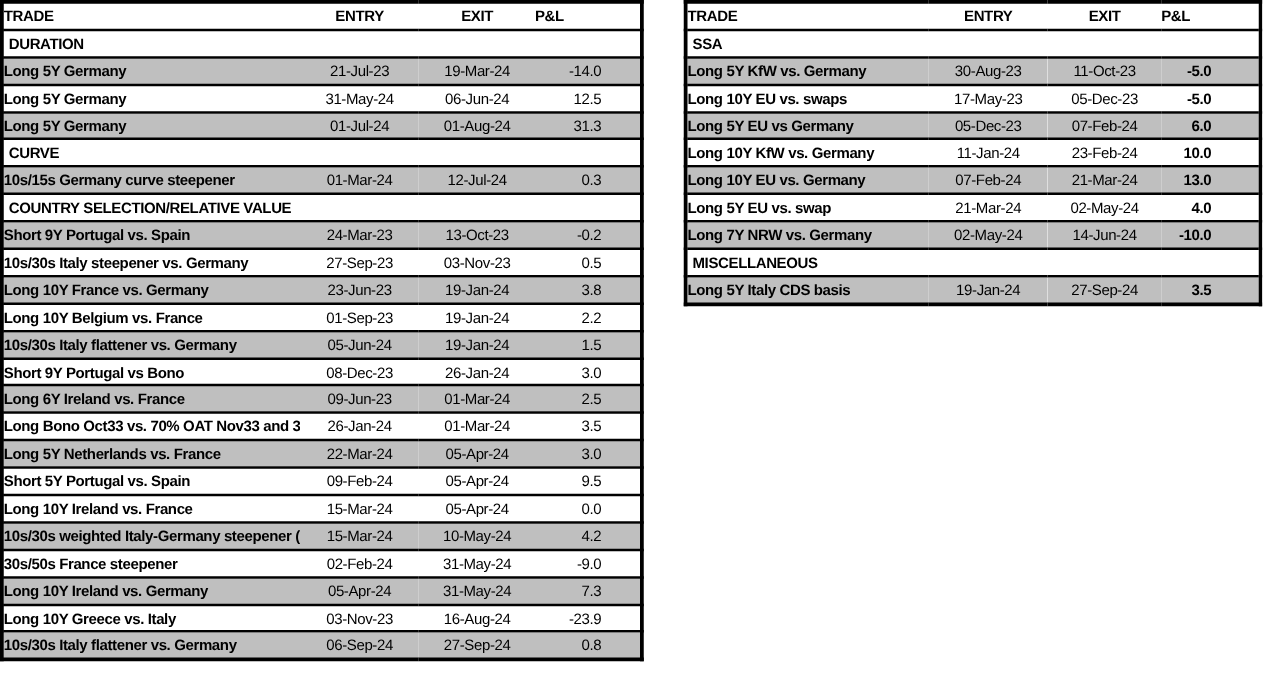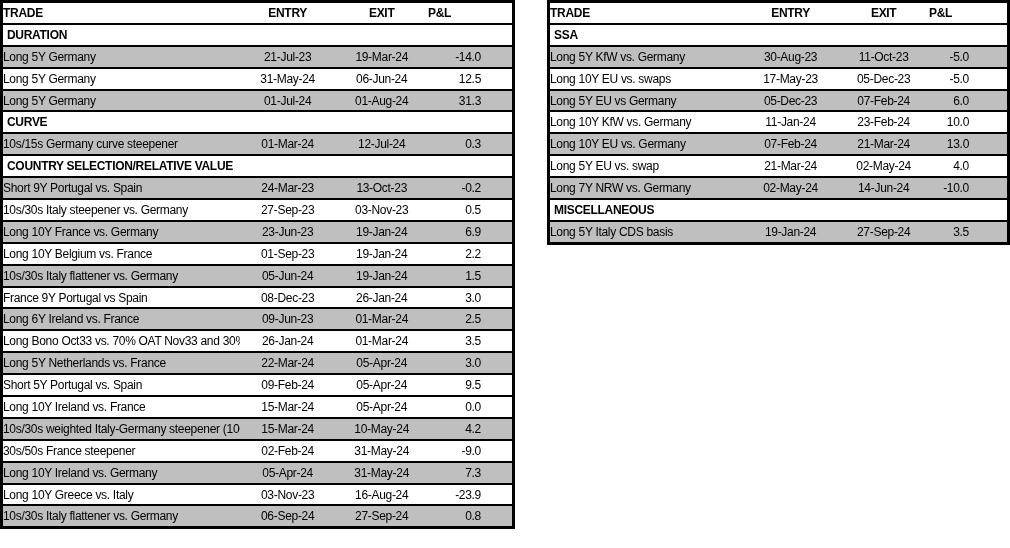--- a/index.html
+++ b/index.html
@@ -31,27 +31,27 @@
     padding: 0;
     height: 19.9px;
     font-size: 12px;
     letter-spacing: -0.3px;
     color: var(--text, #000);
     vertical-align: middle;
     white-space: nowrap;
     overflow: hidden;
   }
   table.trades th { font-weight: bold; margin-top: 40px; }
-  th.col-trade, td.trade-cell { text-align: left; padding-left: 4px; }
+  th.col-trade, td.trade-cell { text-align: left; padding-left: 4px; font-weight: bold; }
   th.col-entry, td.entry-cell,
   th.col-exit,  td.exit-cell  { text-align: center; }
   th.col-pnl { text-align: left; }
   td.pnl-cell { text-align: right; }
   #tbl-left  td.pnl-cell { padding-right: 31px; }
-  #tbl-right td.pnl-cell { padding-right: 38px; }
+  #tbl-right td.pnl-cell { padding-right: 38px; font-weight: bold; }
   tr.section-row td {
     font-weight: bold;
     text-align: left;
     padding-left: 4px;
     background: var(--section-bg, #fff);
   }
   tr.data-row.stripe td { background: var(--stripe, #bfbfbf); }
   tr.data-row td        { background: #ffffff; }
   tr.data-row.stripe td { background: var(--stripe, #bfbfbf); }
 </style>
@@ -118,36 +118,36 @@
         <tr class="data-row">
           <td class="trade-cell">10s/30s Italy steepener vs. Germany</td>
           <td class="entry-cell">27-Sep-23</td>
           <td class="exit-cell">03-Nov-23</td>
           <td class="pnl-cell">0.5</td>
         </tr>
         <tr class="data-row stripe">
           <td class="trade-cell">Long 10Y France vs. Germany</td>
           <td class="entry-cell">23-Jun-23</td>
           <td class="exit-cell">19-Jan-24</td>
-          <td class="pnl-cell">6.9</td>
+          <td class="pnl-cell">3.8</td>
         </tr>
         <tr class="data-row">
           <td class="trade-cell">Long 10Y Belgium vs. France</td>
           <td class="entry-cell">01-Sep-23</td>
           <td class="exit-cell">19-Jan-24</td>
           <td class="pnl-cell">2.2</td>
         </tr>
         <tr class="data-row stripe">
           <td class="trade-cell">10s/30s Italy flattener vs. Germany</td>
           <td class="entry-cell">05-Jun-24</td>
           <td class="exit-cell">19-Jan-24</td>
           <td class="pnl-cell">1.5</td>
         </tr>
         <tr class="data-row">
-          <td class="trade-cell">France 9Y Portugal vs Spain</td>
+          <td class="trade-cell">Short 9Y Portugal vs Bono</td>
           <td class="entry-cell">08-Dec-23</td>
           <td class="exit-cell">26-Jan-24</td>
           <td class="pnl-cell">3.0</td>
         </tr>
         <tr class="data-row stripe">
           <td class="trade-cell">Long 6Y Ireland vs. France</td>
           <td class="entry-cell">09-Jun-23</td>
           <td class="exit-cell">01-Mar-24</td>
           <td class="pnl-cell">2.5</td>
         </tr>

